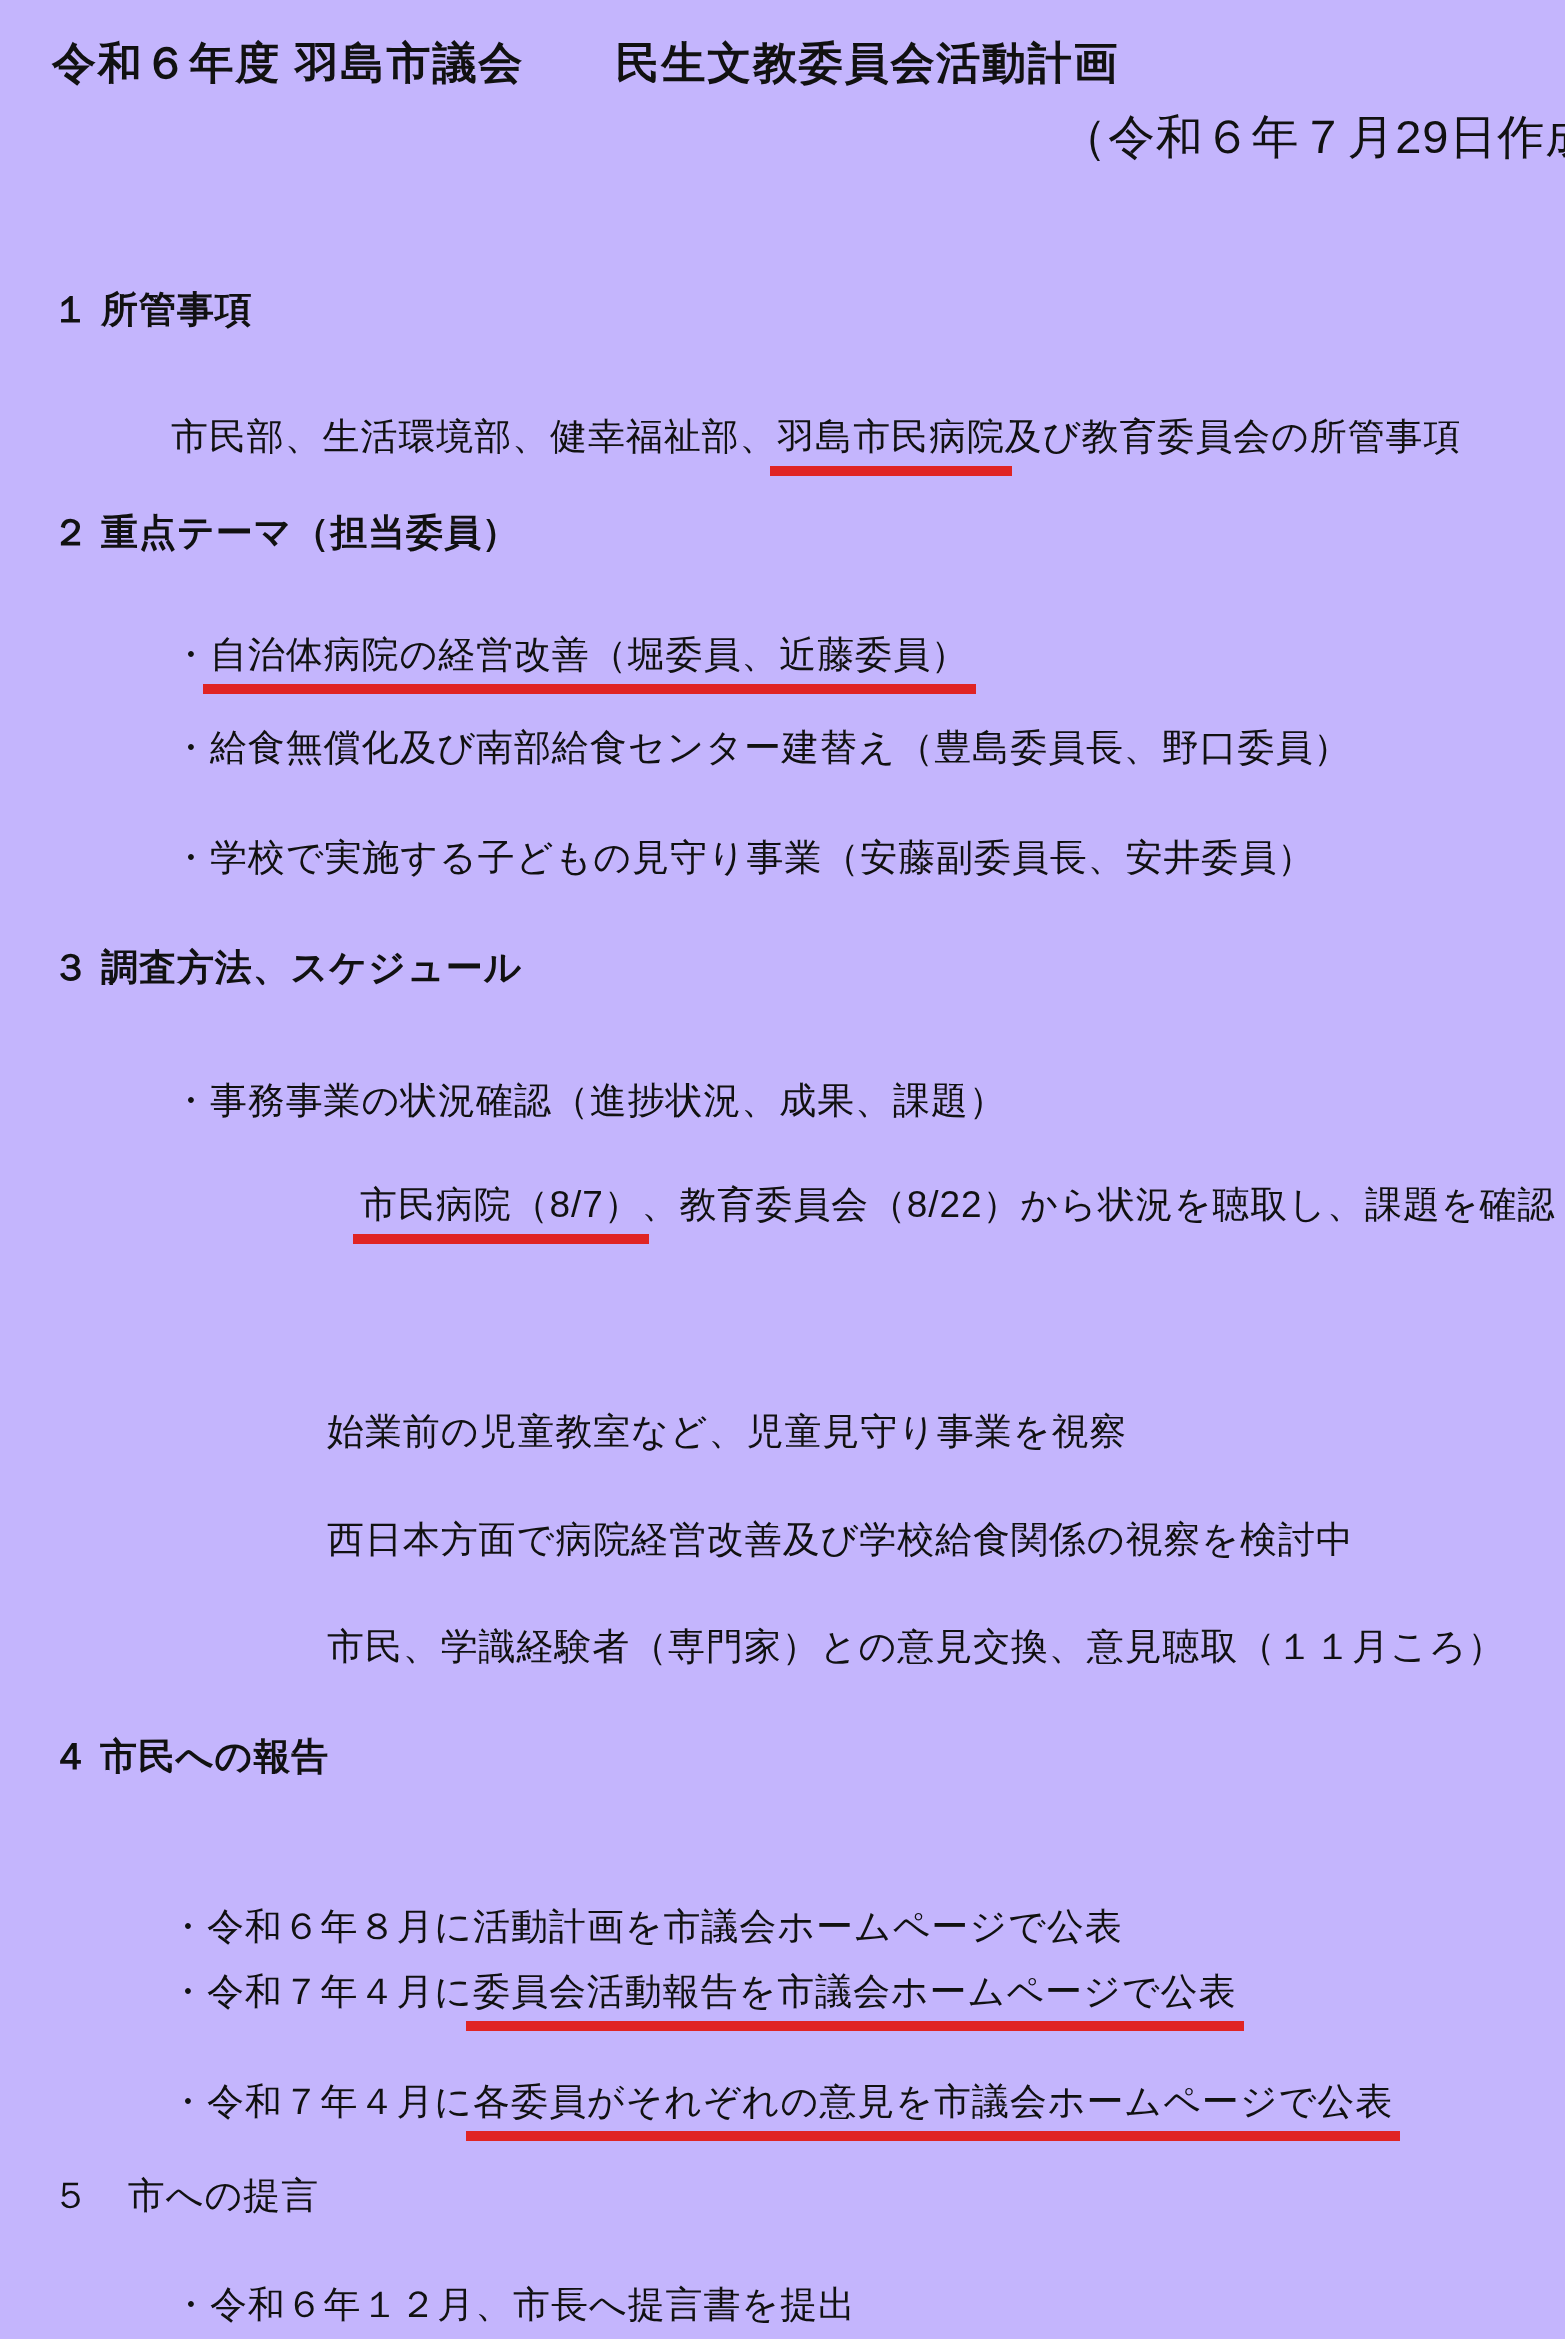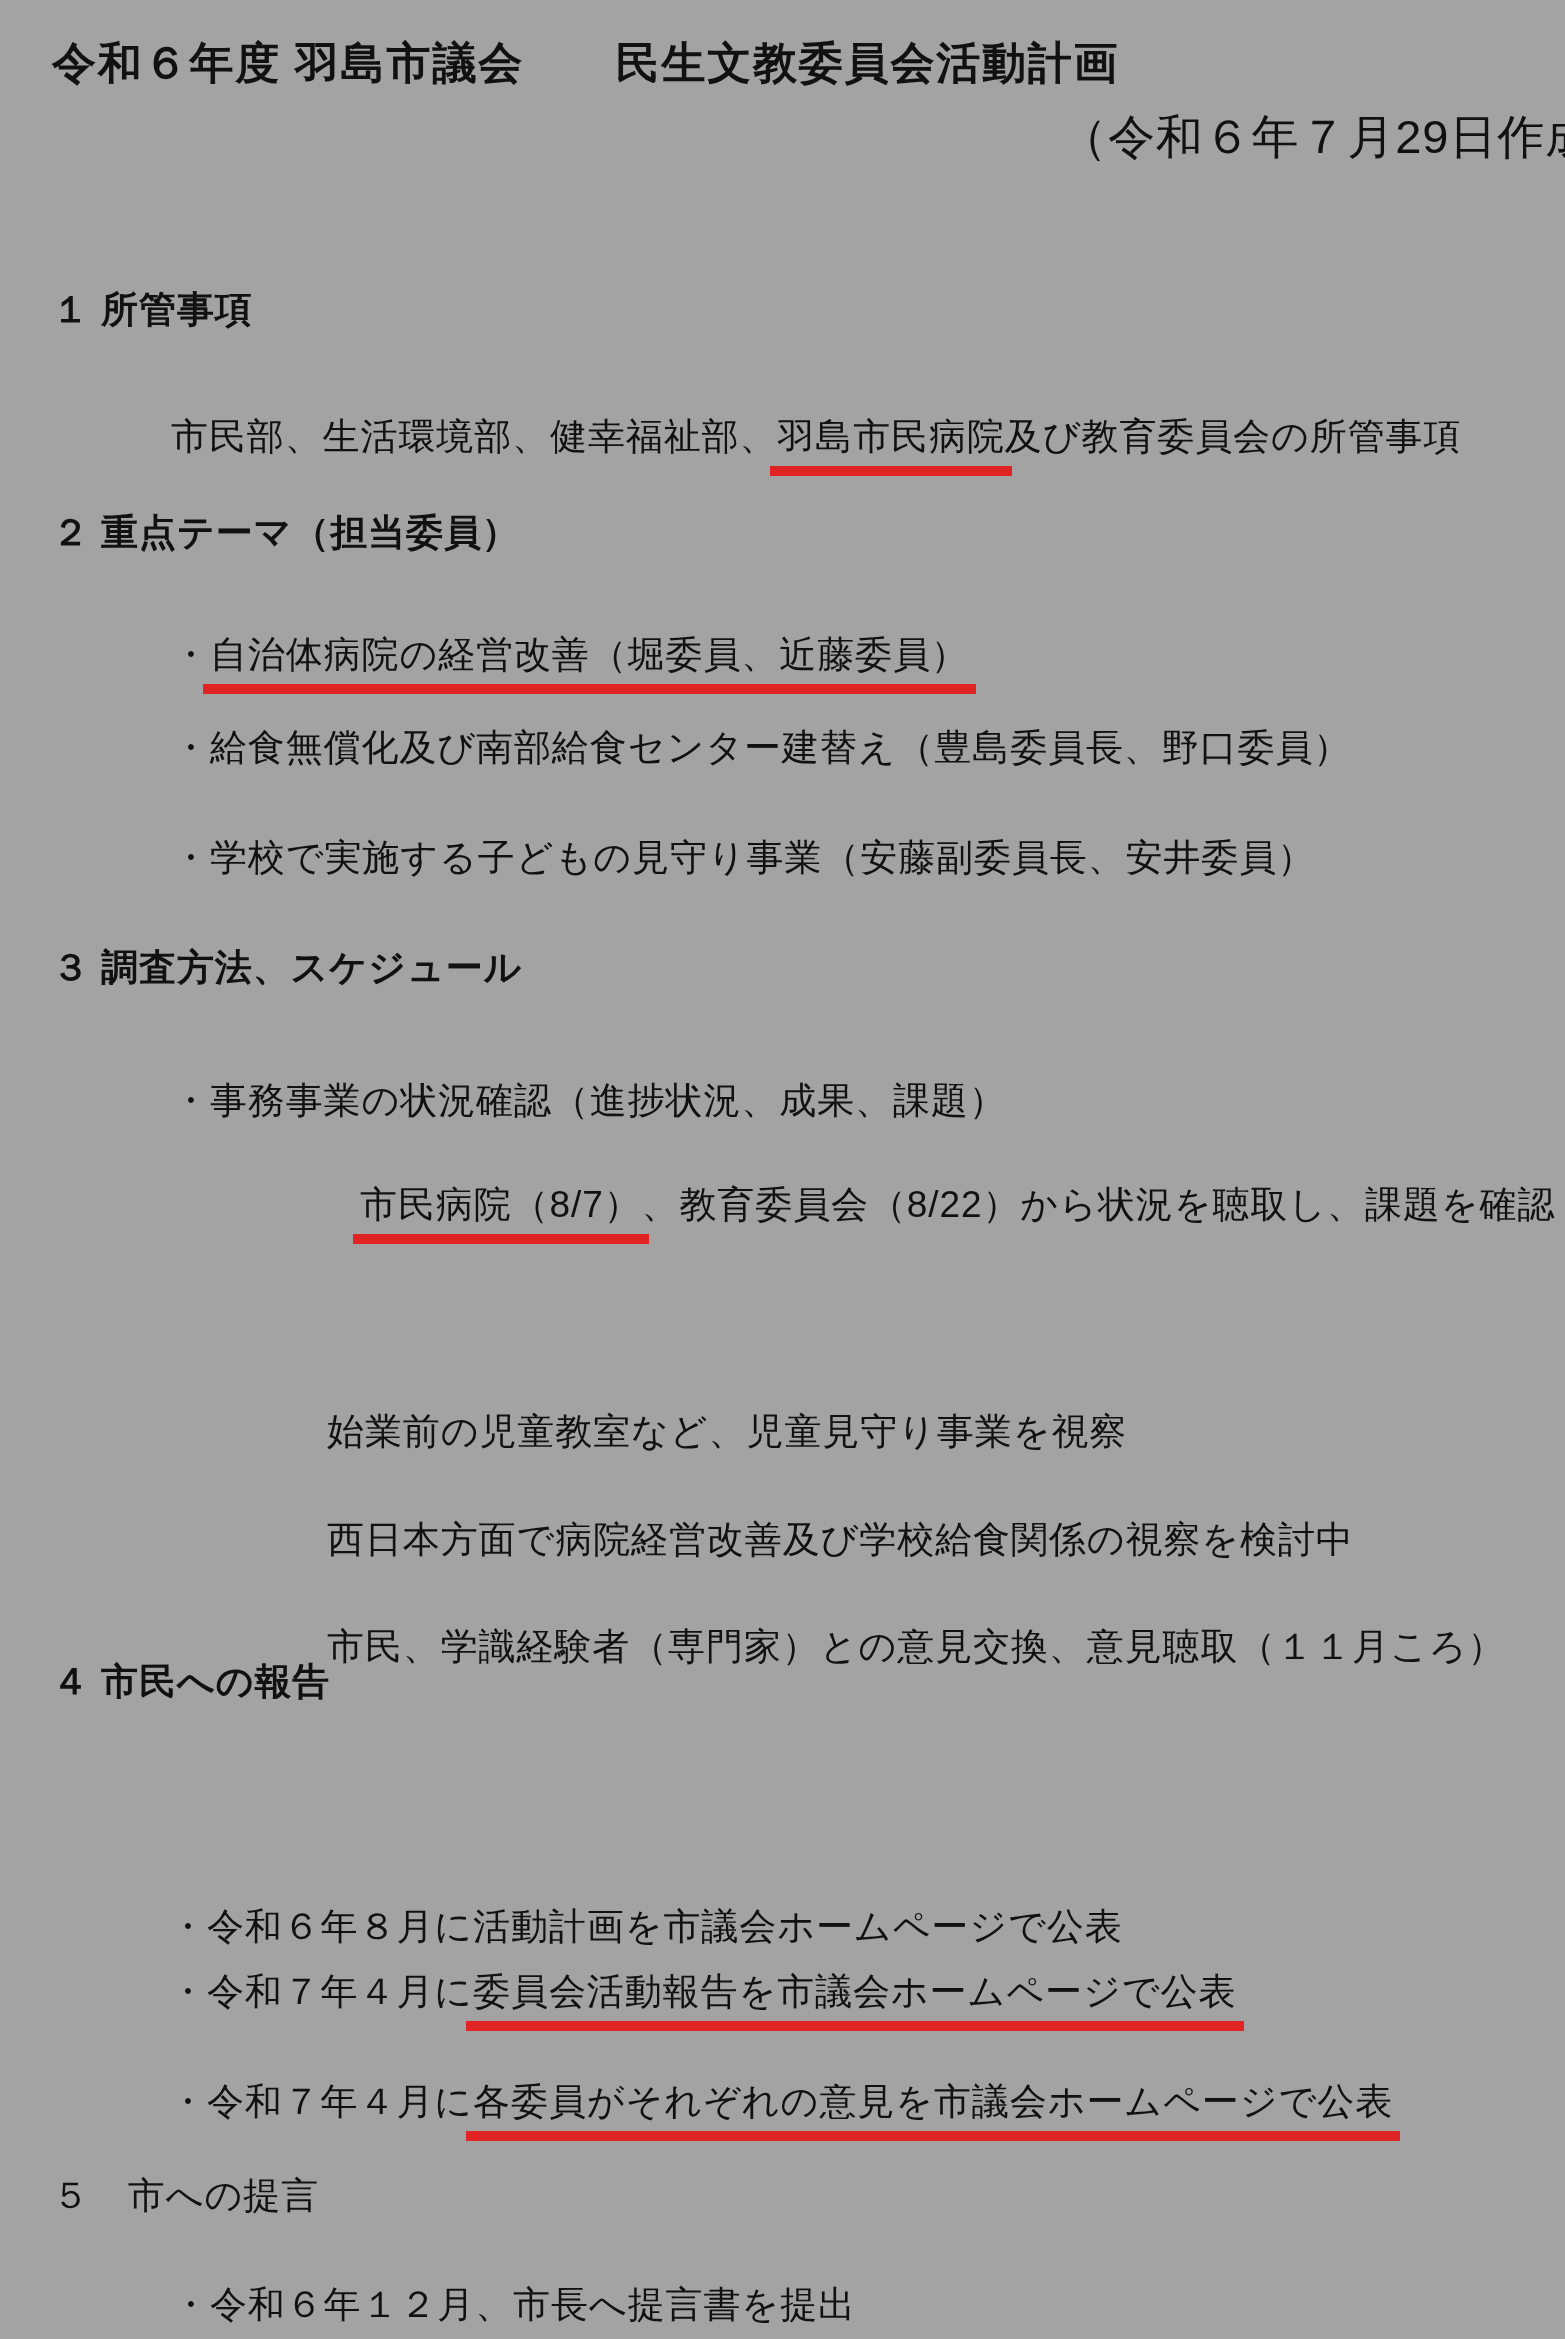--- a/index.html
+++ b/index.html
@@ -4,21 +4,21 @@
 <style>
   :root{
     --red:#e02424;
     --ink:#111111;
   }
   html,body{margin:0;padding:0;background:#ffffff;}
   .page{
     position:relative;
     width:1565px;
     height:2339px;
-    background:#a3a3a3;
+    background:#c4b5fd;
     color:var(--ink);
     font-family:"Liberation Sans","DejaVu Sans",sans-serif;
     overflow:hidden;
   }
   .row{
     position:absolute;
     white-space:nowrap;
     font-size:37px;
     line-height:1.15;
     letter-spacing:0.9px;
@@ -28,21 +28,21 @@
     font-size:44px;
     font-weight:bold;
     letter-spacing:1.8px;
   }
   .r-date{ left:1051px; top:110px; font-size:47px;margin-left:9px; }
   .r-h{ left:52px; font-weight:bold; }
   .r-h5{ left:52px; font-weight:normal; }
   .h1{ top:289px; }
   .h2{ top:512px; }
   .h3{ top:947px; }
-  .h4{ top:1661px; }
+  .h4{ top:1736px;font-family:Liberation Serif, serif; }
   .h5{ top:2175px; }
 
   .s1line{ left:171px; top:400px; }
   .b1{ left:172px; top:618px; }
   .b2{ left:172px; top:727px; }
   .b3{ left:172px; top:837px; }
   .b4{ left:172px; top:1056px;margin-top:24px; }
   .hosp{ left:360px; top:1168px; }
   .b5{ left:172px; top:1303px; }
   .sub1{ left:327px; top:1411px; }

